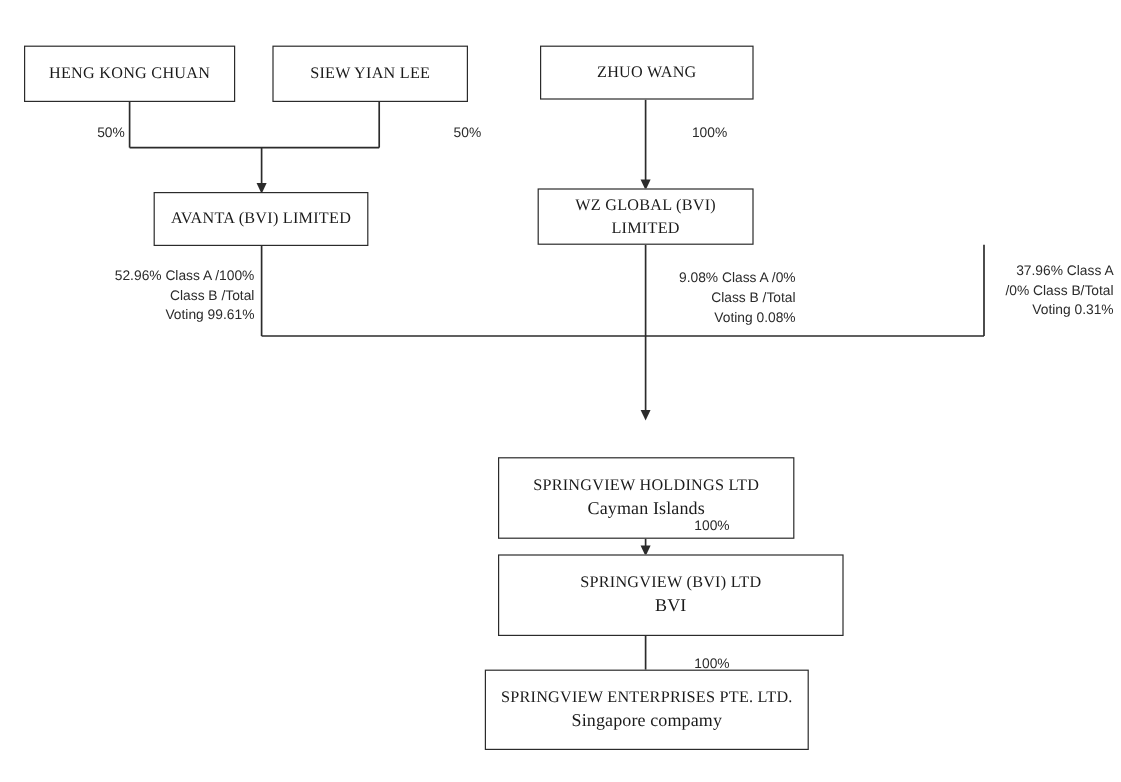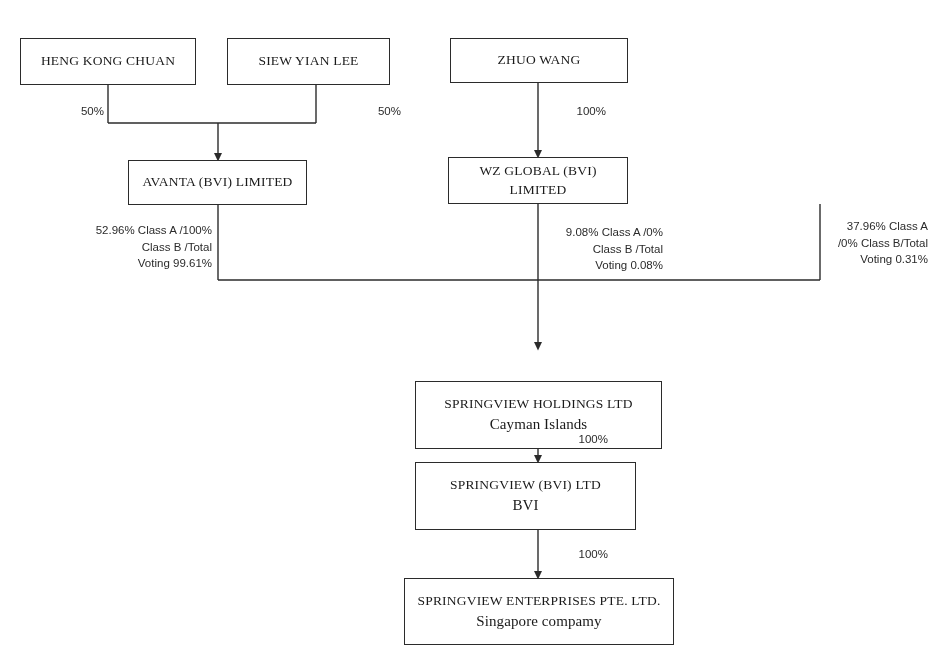--- a/index.html
+++ b/index.html
@@ -108,25 +108,25 @@
     <div class="entity-name">AVANTA (BVI) LIMITED</div>
   </div>
   <div class="entity-box" style="left: 448px; top: 157px; width: 180px; height: 47px;">
     <div class="entity-name">WZ GLOBAL (BVI)
 LIMITED</div>
   </div>
   <div class="entity-box" style="left: 415px; top: 349px; width: 247px; height: 68px; margin-top: 32px;">
     <div class="entity-name">SPRINGVIEW HOLDINGS LTD</div>
     <div class="entity-sub">Cayman Islands</div>
   </div>
-  <div class="entity-box" style="left: 415px; top: 462px; width: 221px; height: 68px;">
+  <div class="entity-box" style="left: 415px; top: 462px; width: 288px; height: 68px;">
     <div class="entity-name">SPRINGVIEW (BVI) LTD</div>
     <div class="entity-sub">BVI</div>
   </div>
-  <div class="entity-box" style="left: 404px; top: 578px; width: 270px; height: 67px;">
+  <div class="entity-box" style="left: 404px; top: 558px; width: 270px; height: 67px;">
     <div class="entity-name">SPRINGVIEW ENTERPRISES PTE. LTD.</div>
     <div class="entity-sub">Singapore compamy</div>
   </div>
 
   <div class="edge-label" style="left: 44px; top: 103px; width: 60px;">50%</div>
   <div class="edge-label" style="left: 341px; top: 103px; width: 60px;">50%</div>
   <div class="edge-label" style="left: 546px; top: 103px; width: 60px;">100%</div>
   <div class="edge-label" style="left: 62px; top: 222px; width: 150px;">52.96% Class A /100%
 Class B /Total
 Voting 99.61%</div>

